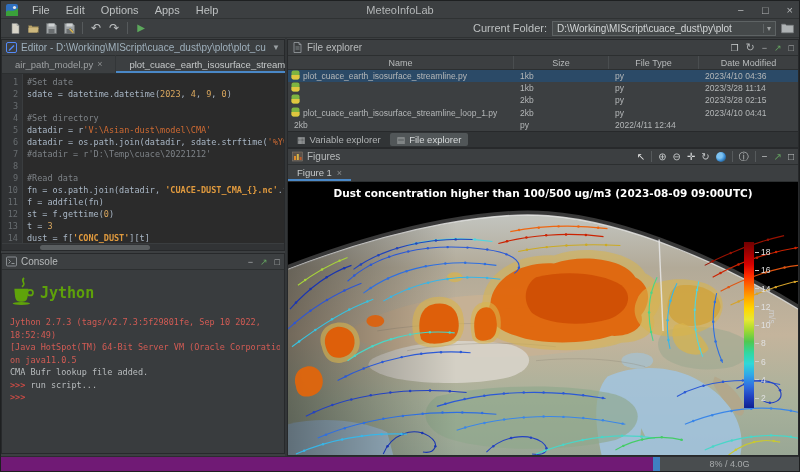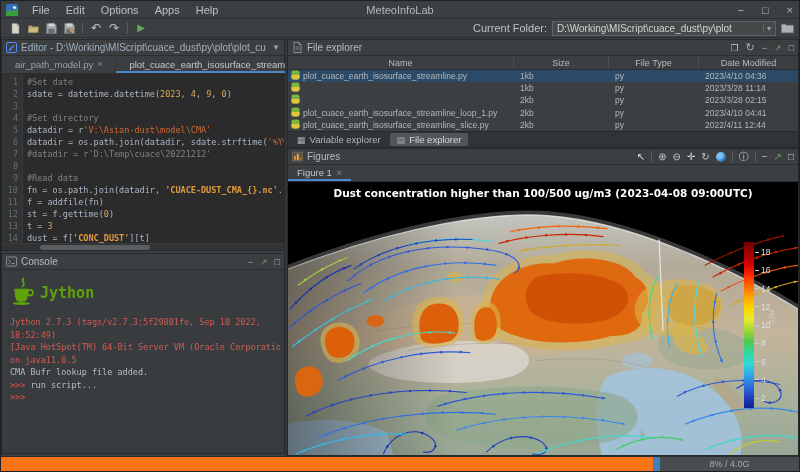--- a/index.html
+++ b/index.html
@@ -88,21 +88,21 @@
   .fig-canvas svg{position:absolute;inset:0;width:100%;height:100%;}
   .fig-title{position:absolute;top:5px;left:0;right:0;text-align:center;color:#ffffff;font-weight:bold;font-size:10.5px;font-family:"DejaVu Sans",sans-serif;z-index:3;}
   .cbar{position:absolute;left:456px;top:60px;width:10px;height:166px;z-index:3;
     background:linear-gradient(#700000,#a00000,#d40000,#ff2a00,#ff6a00,#ffa500,#ffd500,#e8e832,#a0d832,#50c850,#30d8a0,#30d8d8,#30a8e8,#3070e0,#2040c0,#102090);}
   .cbar-ticks{position:absolute;left:467px;top:66px;height:154px;display:flex;flex-direction:column;justify-content:space-between;z-index:3;}
   .cbar-tick{display:flex;align-items:center;gap:2px;font-size:8.5px;color:#e0e0e0;line-height:8px;}
   .cbar-tick i{display:block;width:4px;height:1px;background:#d0d0d0;}
   .cbar-unit{position:absolute;left:489px;top:128px;color:#cfcfcf;font-size:8.5px;transform:rotate(90deg);transform-origin:left top;z-index:3;}
 
   
-  .statusbar{position:absolute;left:0;right:0;bottom:0;height:15px;background:#f97316;border-top:1px solid #2b2d2f;}
+  .statusbar{position:absolute;left:0;right:0;bottom:0;height:15px;background:#701a75;border-top:1px solid #2b2d2f;}
   .mem{position:absolute;right:0;top:0;bottom:0;width:146px;background:#494d4f;display:flex;align-items:center;}
   .mem .bar{width:7px;height:100%;background:#3f7fc1;flex:none;}
   .mem .txt{flex:1;text-align:center;font-size:9px;color:#a8abac;}
 </style>
 </head>
 <body>
 
 <div class="app">
 
   <div class="menubar">
@@ -328,27 +328,20 @@
                   <rect x="0.5" y="0.5" width="8" height="9" rx="2" fill="#7db441"></rect>
                   <path d="M0.5,5 h8 v2.5 a2,2 0 0 1 -2,2 h-4 a2,2 0 0 1 -2,-2 z" fill="#e0c63f"></path>
                 </svg></span>
               <span>plot_cuace_earth_isosurface_streamline_loop_1.py</span>
             </div>
             <div class="c">2kb</div>
             <div class="c">py</div>
             <div class="c">2023/4/10 04:41</div>
           </div>
           <div class="fe-row">
-            <div class="c nm2">
-              <span><svg viewBox="0 0 9 10" width="9" height="10">
-                  <rect x="0.5" y="0.5" width="8" height="9" rx="2" fill="#7db441"></rect>
-                  <path d="M0.5,5 h8 v2.5 a2,2 0 0 1 -2,2 h-4 a2,2 0 0 1 -2,-2 z" fill="#e0c63f"></path>
-                </svg></span>
-              <span>plot_cuace_earth_isosurface_streamline_slice.py</span>
-            </div>
             <div class="c">2kb</div>
             <div class="c">py</div>
             <div class="c">2022/4/11 12:44</div>
           </div>
         </div>
     </div>
 
     <div class="dock-tabs">
       <div class="dtab">
         <span class="dticon">▦</span>
@@ -385,21 +378,21 @@
           <span>□</span>
         </span>
       </div>
       <div class="ftabs">
         <div class="ftab">
           <span>Figure 1</span>
           <span class="x">×</span>
         </div>
       </div>
       <div class="fig-canvas">
-        <div class="fig-title">Dust concentration higher than 100/500 ug/m3 (2023-04-08 09:00UTC)</div>
+        <div class="fig-title">Dust concentration higher than 100/500 ug/m3 (2023-08-09 09:00UTC)</div>
 
         <svg viewBox="0 0 514 275" preserveAspectRatio="none">
           <defs>
             <linearGradient id="earth" x1="0" y1="0" x2="0" y2="1">
               <stop offset="0" stop-color="#c2c4bf"></stop>
               <stop offset="0.22" stop-color="#b2aa98"></stop>
               <stop offset="0.5" stop-color="#c4b49c"></stop>
               <stop offset="0.78" stop-color="#a8b19b"></stop>
               <stop offset="1" stop-color="#99a795"></stop>
             </linearGradient>

